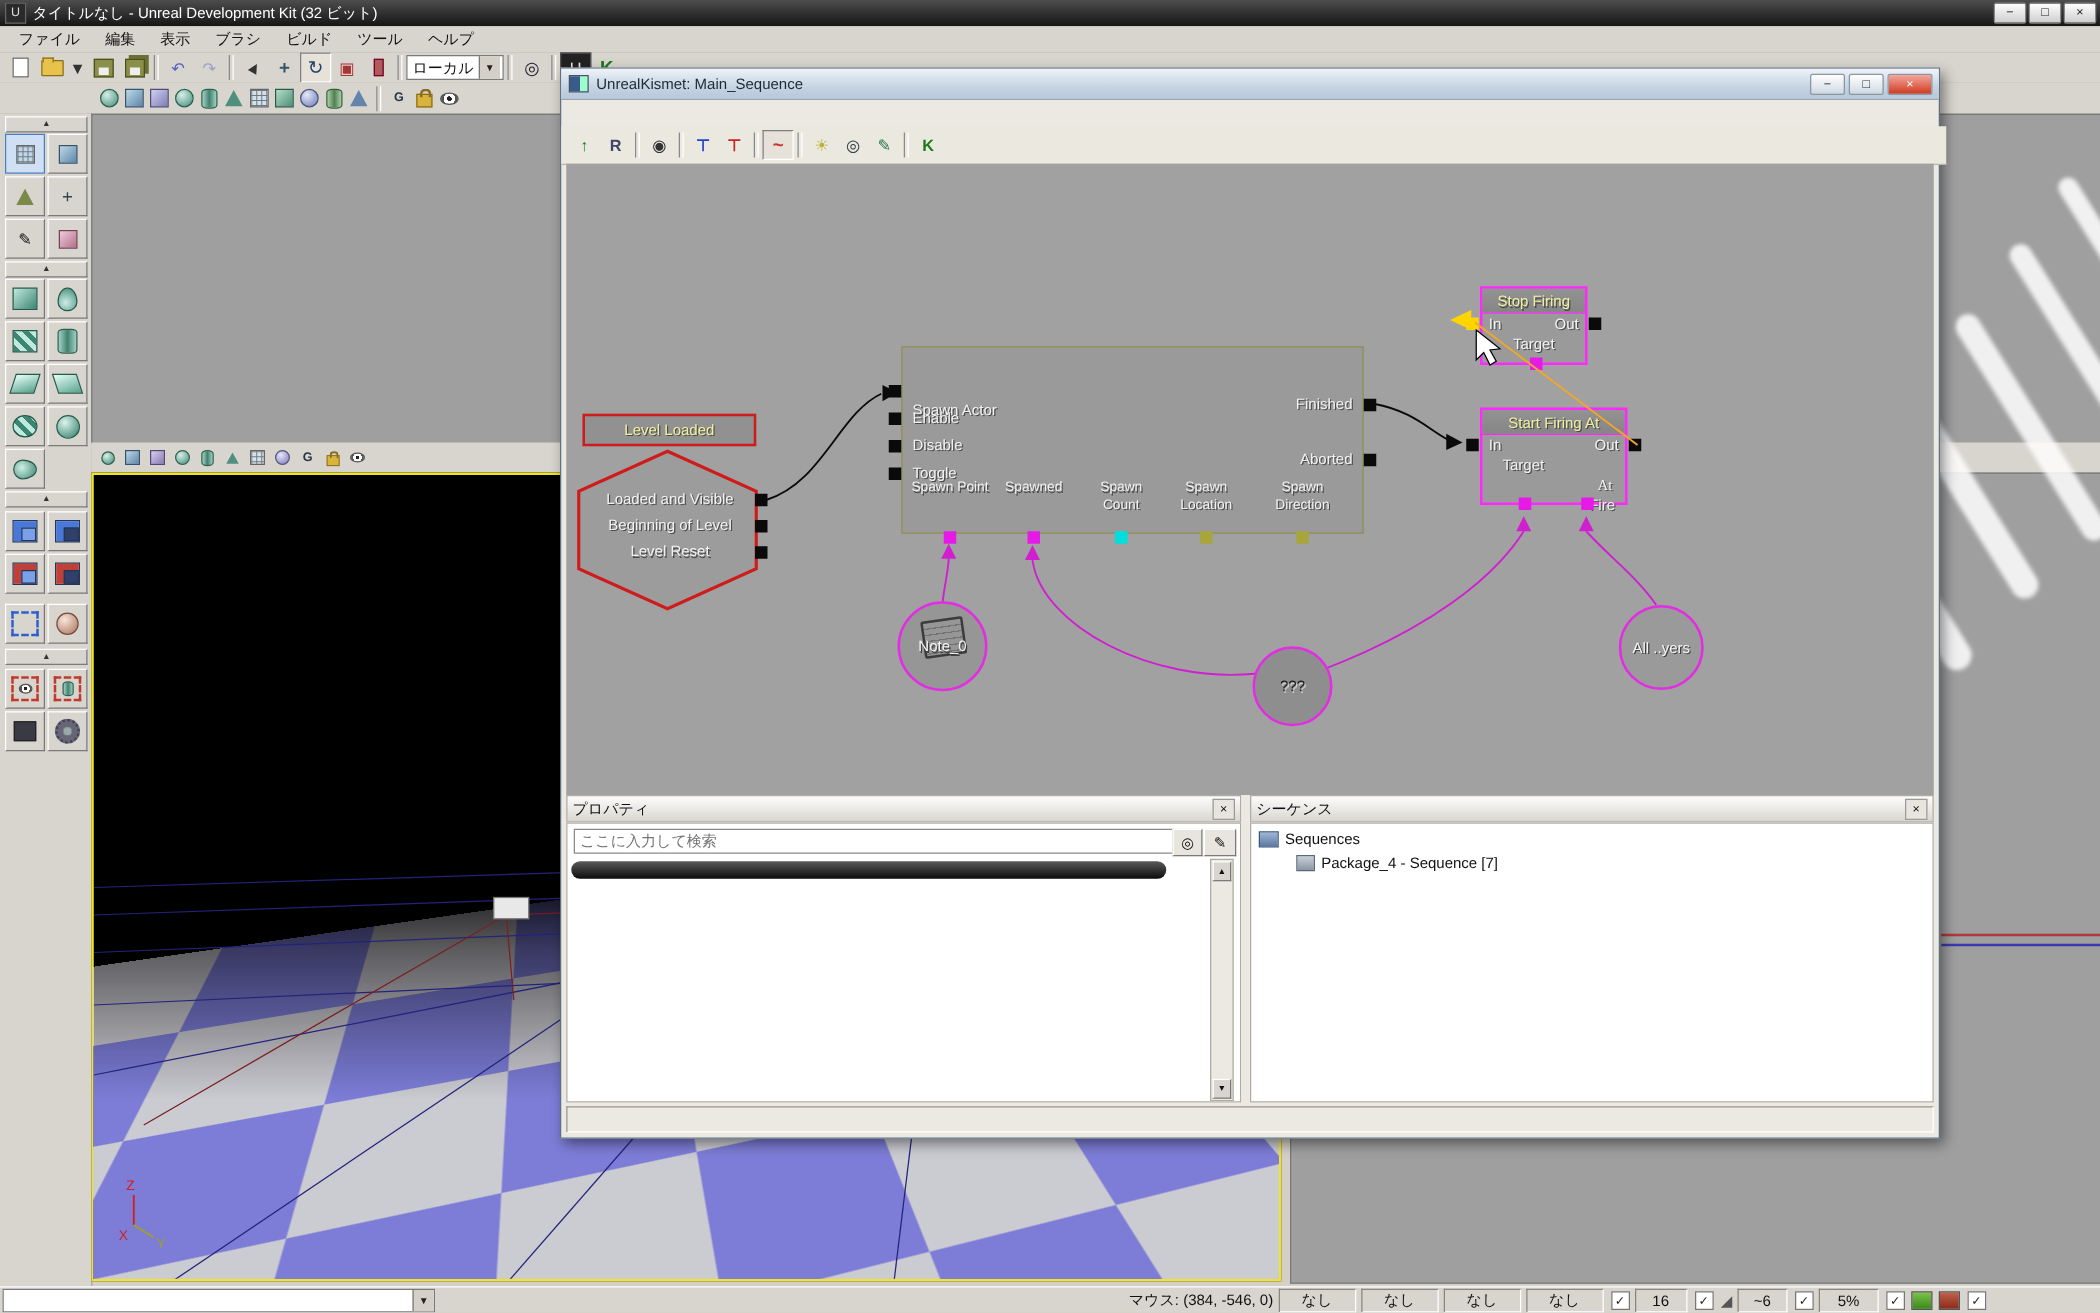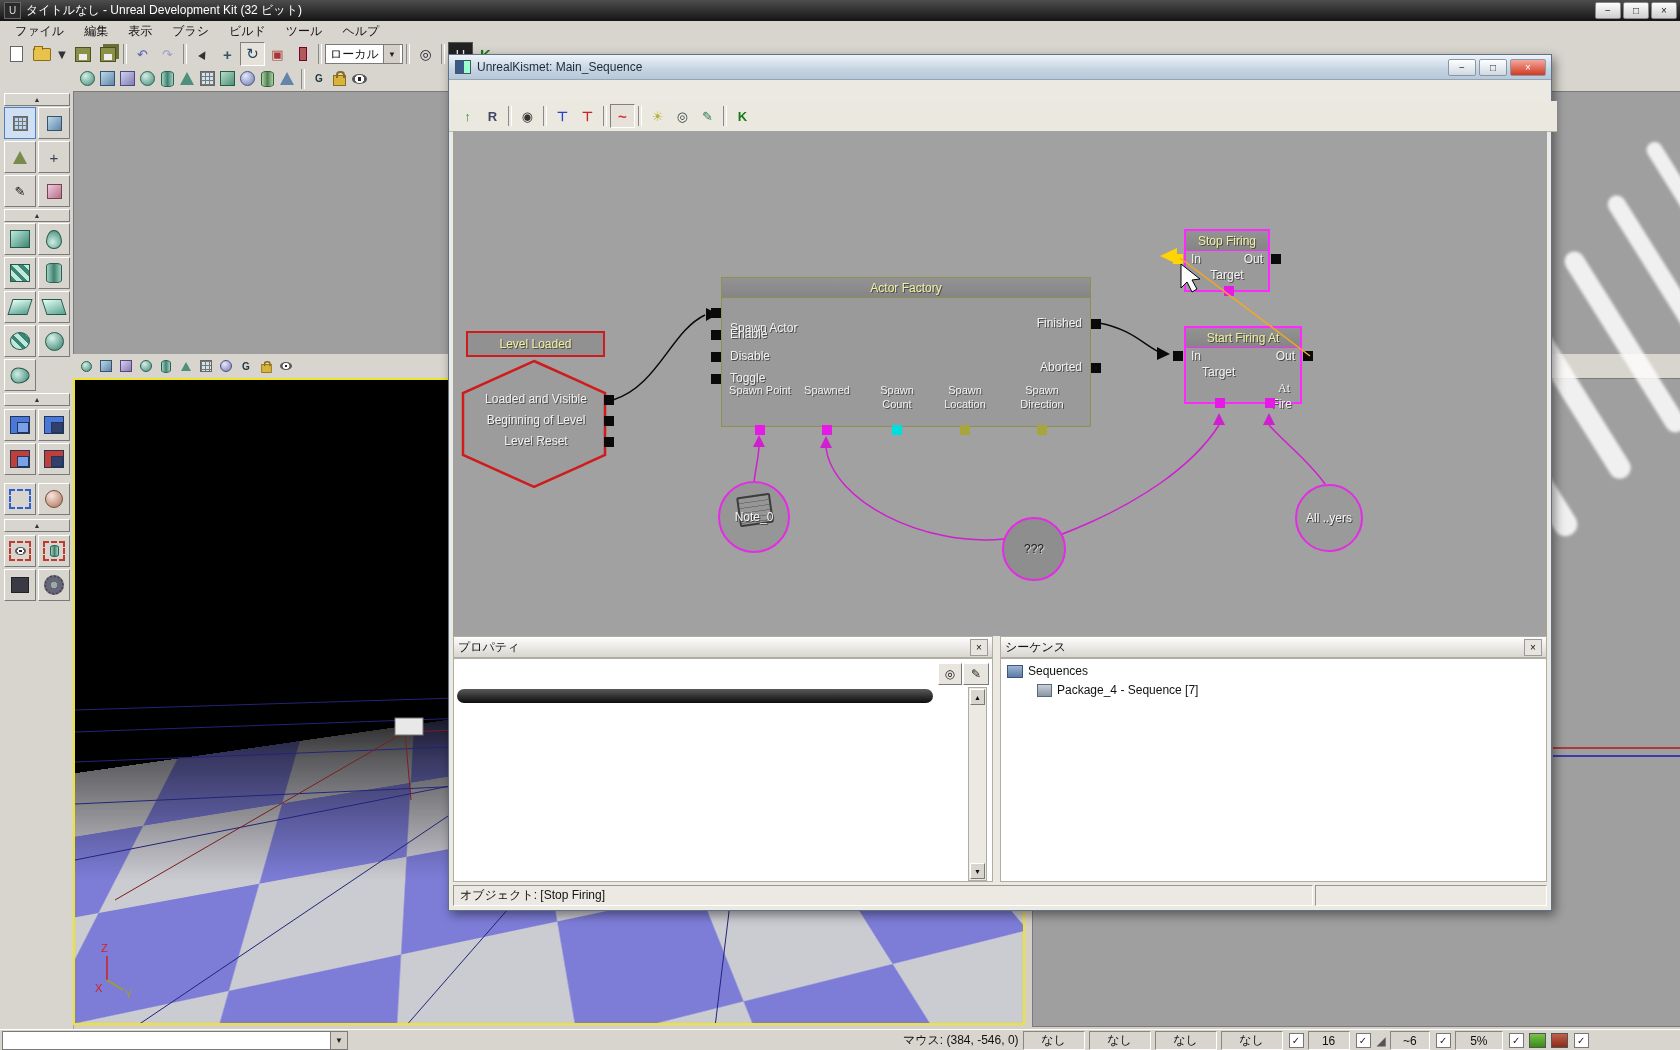--- a/index.html
+++ b/index.html
@@ -472,21 +472,20 @@
       <polygon points="73,2 144,34 144,96 73,128 2,96 2,34" fill="#9c9c9c" stroke="#cf1b1b" stroke-width="2.5"></polygon>
     </svg>
     <div class="nlbl" style="left:22px;top:261px;width:122px;text-align:center;color:#f2f2f2;text-shadow:1px 1px 0 #4a4a4a;">Loaded and Visible</div>
     <div class="nlbl" style="left:22px;top:282px;width:122px;text-align:center;color:#f2f2f2;text-shadow:1px 1px 0 #4a4a4a;">Beginning of Level</div>
     <div class="nlbl" style="left:22px;top:303px;width:122px;text-align:center;color:#f2f2f2;text-shadow:1px 1px 0 #4a4a4a;">Level Reset</div>
     <div class="sq" style="left:151px;top:264px;"></div>
     <div class="sq" style="left:151px;top:285px;"></div>
     <div class="sq" style="left:151px;top:306px;"></div>
 
     <div class="knode" style="left:268px;top:146px;width:368px;height:148px;border:1px solid #8f8f52;">
-      <div class="ntitle" style="border-bottom:1px solid #8f8f52;">Actor Factory</div>
       <div class="nlbl" style="left:8px;top:27px;margin-top:16px;">Spawn Actor</div>
       <div class="nlbl" style="left:8px;top:49px;">Enable</div>
       <div class="nlbl" style="left:8px;top:71px;">Disable</div>
       <div class="nlbl" style="left:8px;top:93px;">Toggle</div>
       <div class="nlbl" style="right:8px;top:38px;">Finished</div>
       <div class="nlbl" style="right:8px;top:82px;">Aborted</div>
       <div class="vlbl" style="left:7px;top:106px;">Spawn Point</div>
       <div class="vlbl" style="left:74px;top:106px;">Spawned</div>
       <div class="vlbl" style="left:144px;top:106px;">Spawn Count</div>
       <div class="vlbl" style="left:212px;top:106px;">Spawn Location</div>
@@ -543,20 +542,21 @@
       <polygon points="707,125 724,117 724,133" fill="#ffd400"></polygon>
       <polygon points="728,133 728,157 734,151 739,161 744,158 739,149 747,148" fill="#fff" stroke="#000" stroke-width="1"></polygon>
     </svg>
   </div>
 
   <div class="phead" style="left:4px;top:581px;width:540px;">
     <span>プロパティ</span>
     <span class="x">×</span>
   </div>
   <div class="pbody" style="left:4px;top:603px;width:540px;height:224px;">
+    <input class="abs" style="left: 5px; top: 4px; width: 470px; height: 18px; border: 1px solid rgb(138, 138, 138); padding: 0px 4px; font-size: 12px; font-family: inherit;" placeholder="ここに入力して検索">
     <div class="abs raised" style="left:484px;top:4px;width:22px;height:20px;display:flex;align-items:center;justify-content:center;background:#e8e5de;">
         <span>◎</span>
       </div>
     <div class="abs raised" style="left:509px;top:4px;width:24px;height:20px;display:flex;align-items:center;justify-content:center;background:#e8e5de;">
         <span>✎</span>
       </div>
     <div class="abs" style="left:3px;top:30px;width:476px;height:14px;border-radius:7px;background:linear-gradient(#5a5a5a,#0c0c0c);"></div>
     <div class="abs" style="left:514px;top:28px;width:17px;height:192px;background:#ece9e2;border:1px solid #b0ada4;">
       <div class="abs raised" style="left:1px;top:1px;width:13px;height:14px;font-size:7px;display:flex;align-items:center;justify-content:center;background:#d8d5ce;">▲</div>
       <div class="abs raised" style="left:1px;bottom:1px;width:13px;height:14px;font-size:7px;display:flex;align-items:center;justify-content:center;background:#d8d5ce;">▼</div>
@@ -574,21 +574,20 @@
       <div style="width:14px;height:11px;background:linear-gradient(#9fb6d4,#5d7aa6);border:1px solid #3d557a;"></div>
       <span>Sequences</span>
     </div>
     <div class="abs" style="left:36px;top:24px;display:flex;align-items:center;gap:5px;">
       <div style="width:13px;height:11px;background:linear-gradient(#c8cfd8,#8b95a5);border:1px solid #5a6a7a;"></div>
       <span>Package_4 - Sequence [7]</span>
     </div>
   </div>
 
   <div id="k-status" class="abs">
-    <div class="statcell" style="width:846px;">オブジェクト: [Stop Firing]</div>
     <div class="statcell" style="flex:1;"></div>
   </div>
 </div>
 
 <div id="bottombar" class="abs">
   <div class="combo" style="width:344px;margin-left:2px;height:17px;">
     <div class="val" style="flex:1;"></div>
     <div class="arrow">▼</div>
   </div>
   <div style="margin-left:555px;">マウス: (384, -546, 0)</div>

